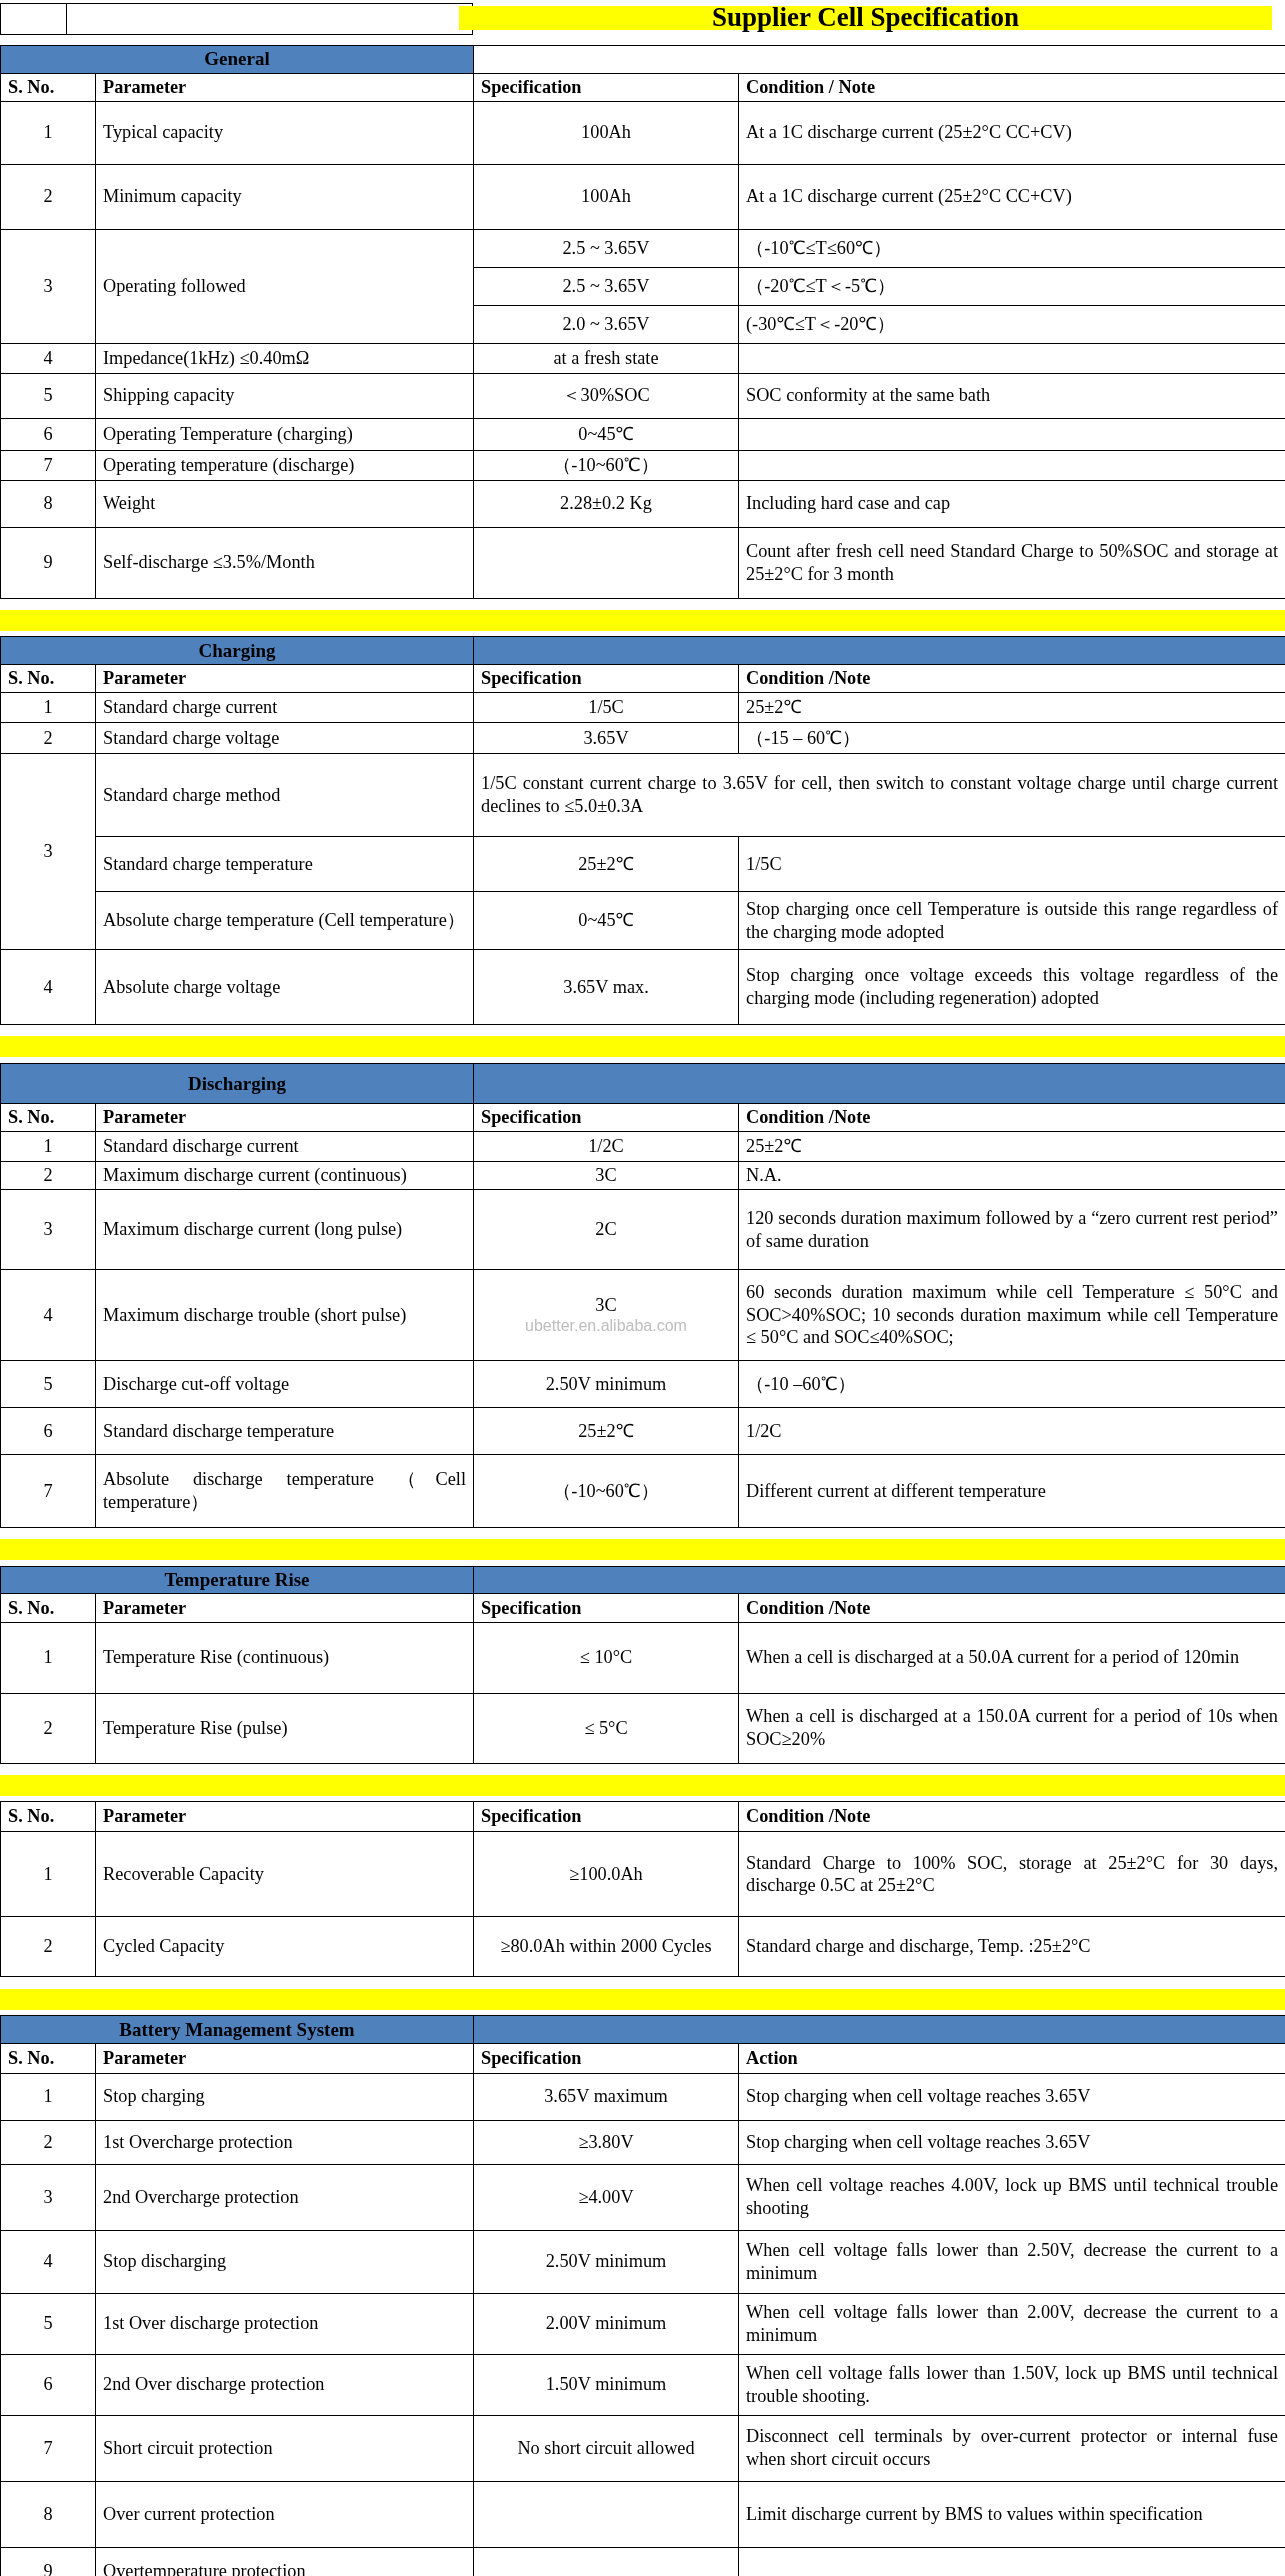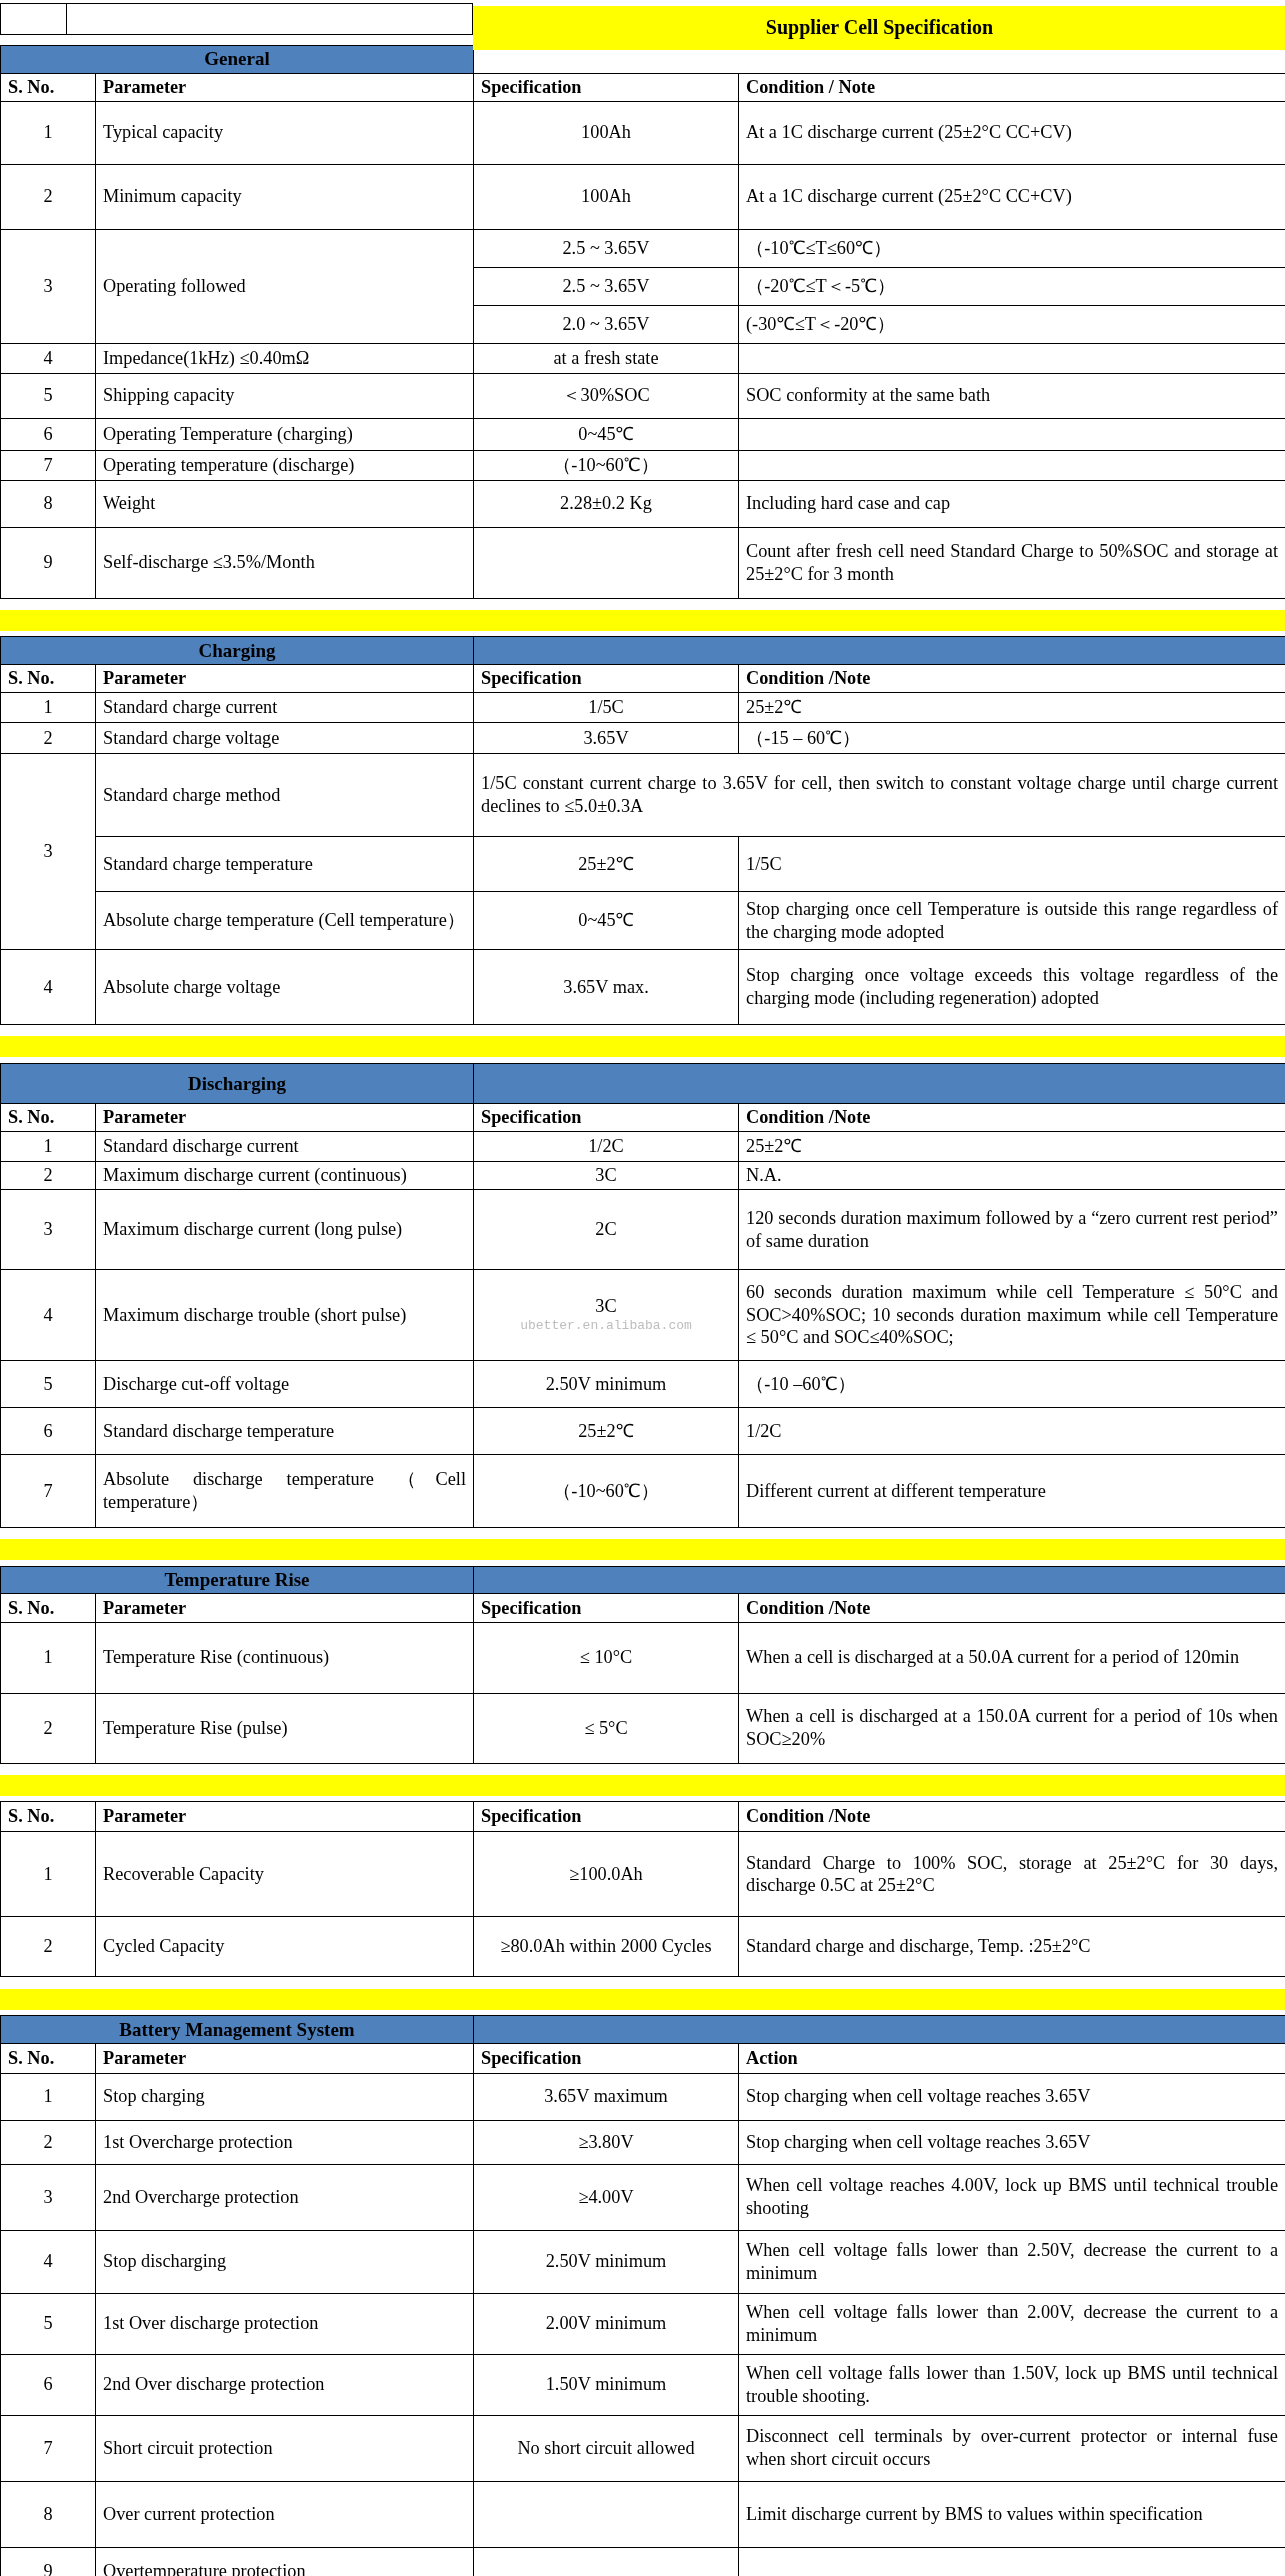--- a/index.html
+++ b/index.html
@@ -1,31 +1,31 @@
 <!DOCTYPE html>
 <html style="--section-blue: #4f81bd; --title-yellow: #ffff00;font-size:11.3px"><head>
 <meta charset="utf-8">
 <style>
   *{box-sizing:border-box}
   body{margin:0;background:#fff;color:#000;font-family:"Liberation Serif",serif}
   .page{width:1285px;background:#fff}
   .top{position:relative;height:45px}
   .mini{position:absolute;left:0;top:2.8px;border-collapse:collapse}
   .mini td{border:1.4px solid #000;padding:0}
-  .titlebar{position:absolute;left:473px;top:5.6px;width:813px;height:44px;background:var(--title-yellow,#ffff00);
-            font-weight:bold;font-size:20px;display:flex;align-items:center;justify-content:center}
+  .titlebar{position:absolute;left:459px;top:5.6px;width:813px;height:24px;background:var(--title-yellow,#ffff00);
+            font-weight:bold;font-size:27px;display:flex;align-items:center;justify-content:center}
   table.spec{border-collapse:collapse;table-layout:fixed;width:1285px}
   table.spec td{border:1.4px solid #000;font-size:18.3px;line-height:1.25;padding:2.1px 7px;vertical-align:middle;overflow:hidden}
   .c{text-align:center;padding:2.1px 2.8px}
   .j{text-align:justify}
   tr.sec td{background:var(--section-blue,#4f81bd);font-weight:bold;font-size:19px;text-align:center;padding:1.4px}
   tr.sec td.plain{background:#fff}
   tr.head td{font-weight:bold;text-align:left}
   .sep{height:21px;background:var(--title-yellow,#ffff00);margin:11.3px 0 5.6px}
-  .wm{font-family:Liberation Mono, monospace;font-size:13px;color:#bdbdbd;text-align:center;white-space:nowrap}
+  .wm{font-family:Liberation Sans, sans-serif;font-size:16px;color:#bdbdbd;text-align:center;white-space:nowrap}
   .pos{overflow:visible}
 </style>
 </head>
 <body>
 
 <div class="page">
 
   <div class="top">
     <table class="mini">
       <tbody>

